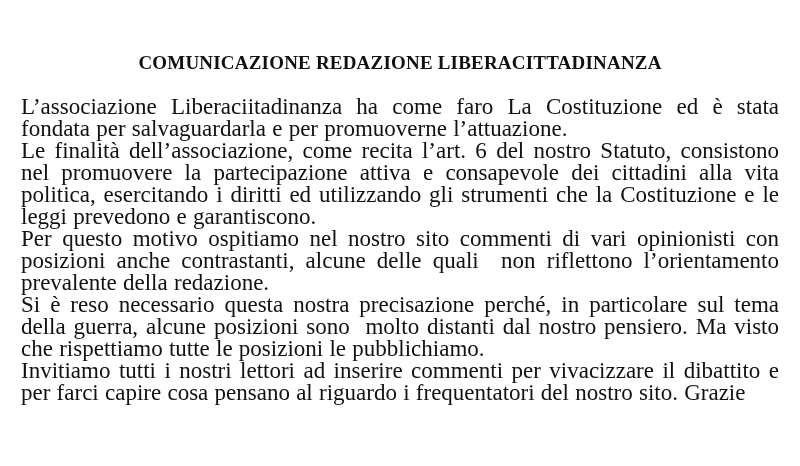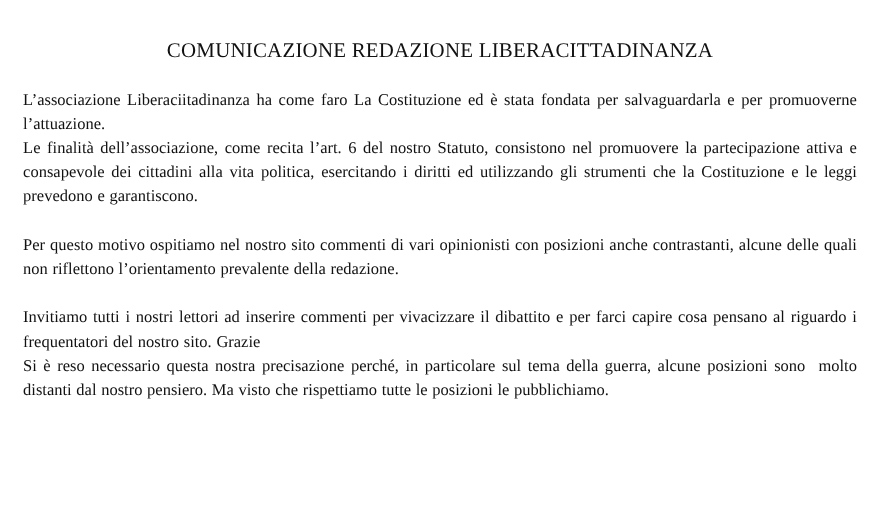--- a/index.html
+++ b/index.html
@@ -12,46 +12,46 @@
   .doc {
     width: 800px;
     height: 466px;
     padding: 36px 21px 0 21px;
     font-family: "Liberation Serif", "DejaVu Serif", serif;
     color: var(--text-color, #111111);
   }
   .title {
     font-size: 19px;
     line-height: 22px;
-    font-weight: normal;
+    font-weight: bold;
     text-align: center;
     letter-spacing: 0.2px;
     margin-bottom: 22px;
     white-space: nowrap;
+    margin-top: 16px;
   }
   .para {
-    font-size: 15px;
+    font-size: 23px;
     line-height: 22px;
     text-align: justify;
     white-space: pre-wrap;   
     word-spacing: 0.5px;
   }
   .para.gap {
-    margin-top: 22px;        
   }
 </style>
 </head>
 <body>
 
 <div class="doc">
   <h1 class="title">COMUNICAZIONE REDAZIONE LIBERACITTADINANZA</h1>
 
   <p class="para">L’associazione Liberaciitadinanza ha come faro La Costituzione ed è stata fondata per salvaguardarla e per promuoverne l’attuazione.</p>
 
   <p class="para">Le finalità dell’associazione, come recita l’art. 6 del nostro Statuto, consistono nel promuovere la partecipazione attiva e consapevole dei cittadini alla vita politica, esercitando i diritti ed utilizzando gli strumenti che la Costituzione e le leggi prevedono e garantiscono.</p>
 
 
   <p class="para gap">Per questo motivo ospitiamo nel nostro sito commenti di vari opinionisti con posizioni anche contrastanti, alcune delle quali  non riflettono l’orientamento prevalente della redazione.</p>
 
+  <p class="para">Si è reso necessario questa nostra precisazione perché, in particolare sul tema della guerra, alcune posizioni sono  molto distanti dal nostro pensiero. Ma visto che rispettiamo tutte le posizioni le pubblichiamo.</p>
+
   <p class="para gap">Invitiamo tutti i nostri lettori ad inserire commenti per vivacizzare il dibattito e per farci capire cosa pensano al riguardo i frequentatori del nostro sito. Grazie</p>
-
-  <p class="para">Si è reso necessario questa nostra precisazione perché, in particolare sul tema della guerra, alcune posizioni sono  molto distanti dal nostro pensiero. Ma visto che rispettiamo tutte le posizioni le pubblichiamo.</p>
 </div>
 
 </body></html>

